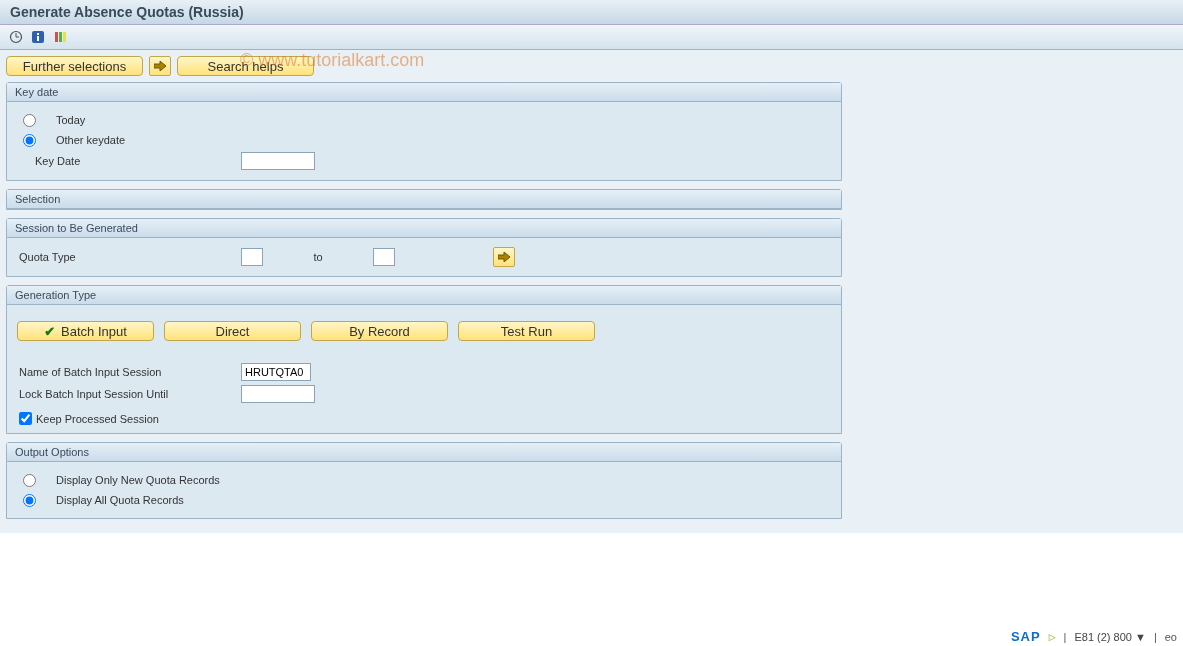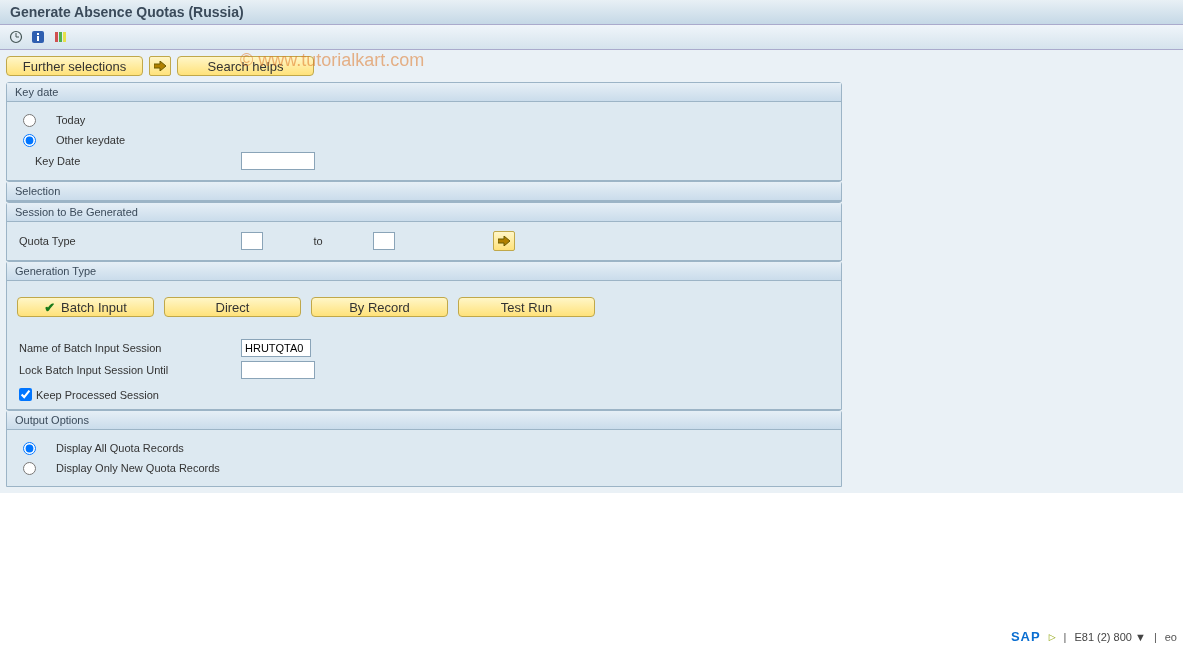--- a/index.html
+++ b/index.html
@@ -2,21 +2,21 @@
 <html><head>
 <meta charset="utf-8">
 <style>
   * { box-sizing: border-box; margin: 0; padding: 0; }
   body { font-family: Arial, sans-serif; font-size: 11px; background: #fff; color: #333; width: 1183px; height: 646px; overflow: hidden; position: relative; }
   .title-bar { background: linear-gradient(to bottom, #e8f0f5, #c5d8e6); padding: 4px 10px; border-bottom: 1px solid #aac; }
   .title-bar h1 { font-size: 14px; font-weight: bold; color: #3a4a5a; }
   .toolbar { background: linear-gradient(to bottom, #f0f5fa, #d5e3ed); padding: 4px 8px; border-bottom: 1px solid #aac; display:flex; align-items:center; gap:6px;}
   .toolbar-icon { width:16px; height:16px; display:inline-flex; align-items:center; justify-content:center; cursor:pointer;}
   .content { background: #eaf1f6; padding: 6px; position:relative;}
-  .group { border: 1px solid #9cb4c6; border-radius: 3px 3px 0 0; width: 836px; background: #dde9f1; }
+  .group { border: 1px solid #9cb4c6; border-radius: 3px 3px 0 0; margin-bottom: 8px; width: 836px; background: #dde9f1; }
   .group-title { background: linear-gradient(to bottom, #e6eff6, #cadceb); padding: 3px 8px; border-bottom: 1px solid #9cb4c6; color: #3a4a5a; }
   .group-body { padding: 8px 10px; background: #dde9f1; }
   .btn { display:inline-flex; align-items:center; justify-content:center; height:20px; background: linear-gradient(to bottom, #fff6c7, #ffe27a); border:1px solid #c0a84a; border-radius:4px; cursor:pointer; padding:2px 8px; color:#333; font-size:13px; }
   .btn-wide { width: 137px; }
   .btn-row { display:flex; gap:10px; }
   .btn .check { color: #1a7a1a; margin-right:6px; font-weight:bold;}
   .top-buttons { display:flex; gap:6px; margin-bottom:6px; align-items:center;}
   .arrow-btn { width:22px; height:20px; background: linear-gradient(to bottom, #fff6c7, #ffe27a); border:1px solid #c0a84a; border-radius:2px; display:flex; align-items:center; justify-content:center; cursor:pointer;}
   .arrow-btn svg path { fill:#b08000; stroke:#6a5a00;}
   .row { display:flex; align-items:center; height:22px;}
@@ -139,26 +139,26 @@
         <input type="checkbox" checked="" style="">
         <span>Keep Processed Session</span>
       </div>
     </div>
   </div>
 
   <div class="group">
     <div class="group-title">Output Options</div>
     <div class="group-body">
       <div class="radio-row">
+        <input type="radio" name="out" style="">
+        <span>Display Only New Quota Records</span>
+      </div>
+      <div class="radio-row">
         <input type="radio" name="out" checked="" style="">
         <span>Display All Quota Records</span>
-      </div>
-      <div class="radio-row">
-        <input type="radio" name="out" style="">
-        <span>Display Only New Quota Records</span>
       </div>
     </div>
   </div>
 </div>
 
 <div class="status-bar">
   <span class="sap-logo">SAP</span>
   <span class="tri">▷</span>
   <span>|</span>
   <span class="dropdown"><span>E81 (2) 800</span> ▼</span>

